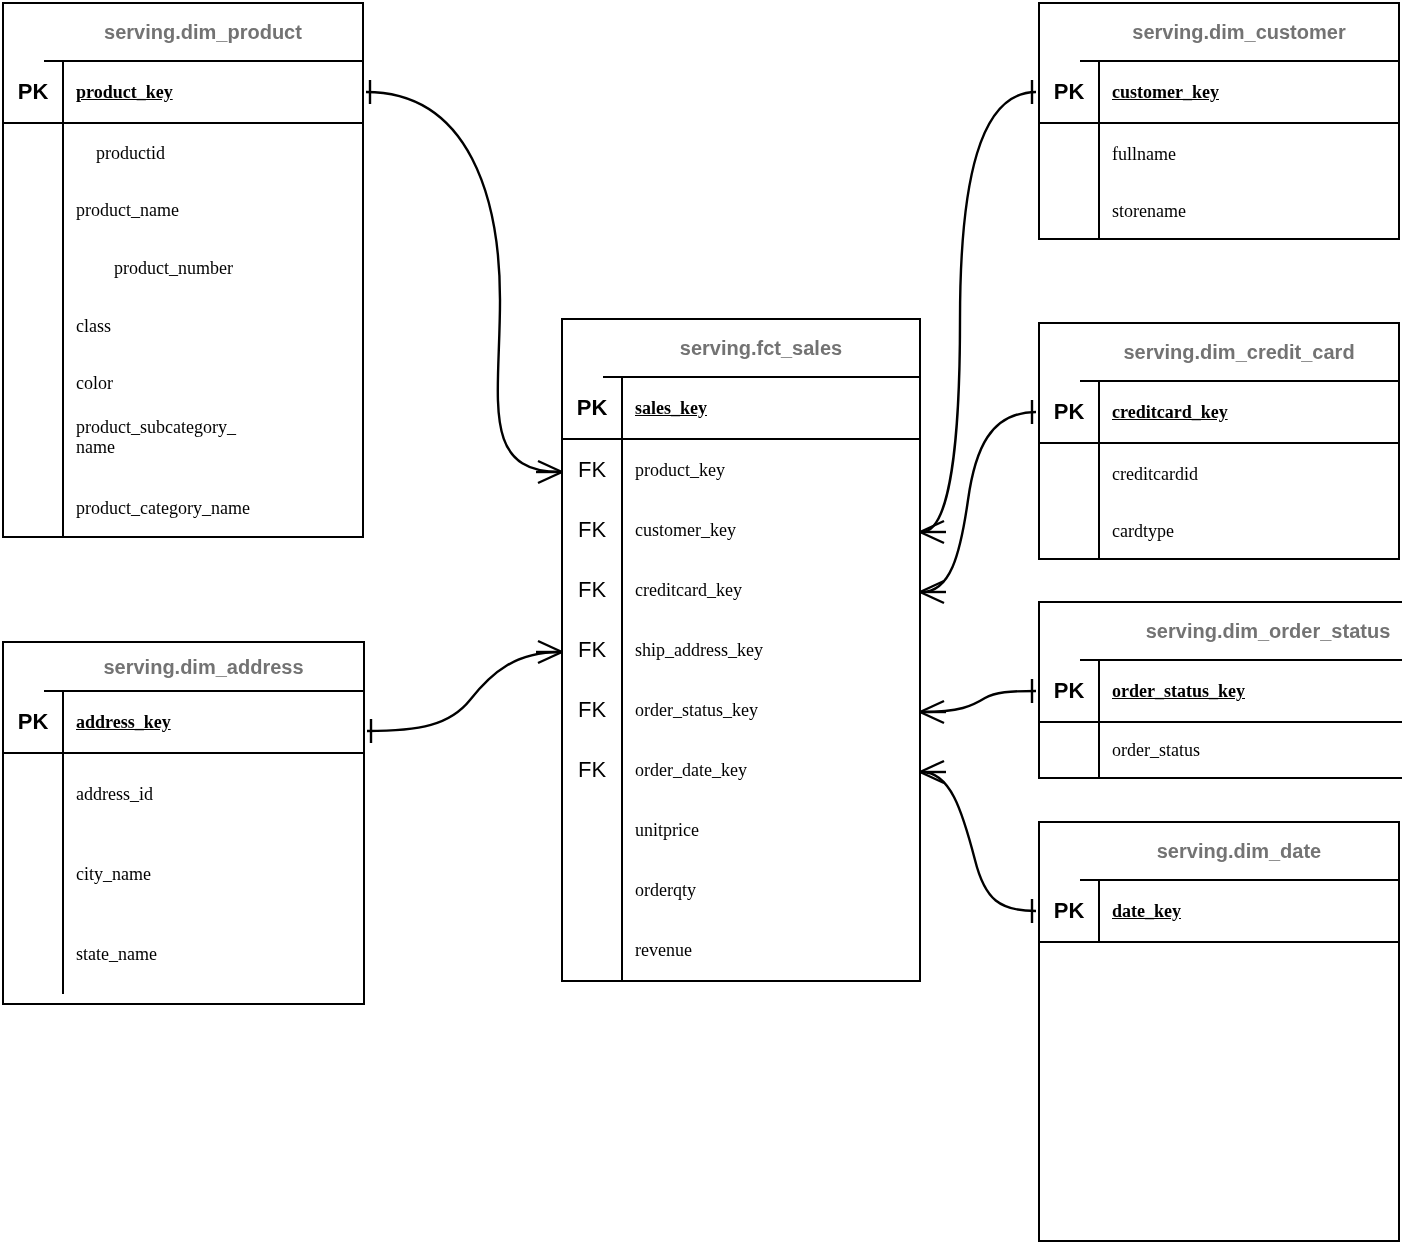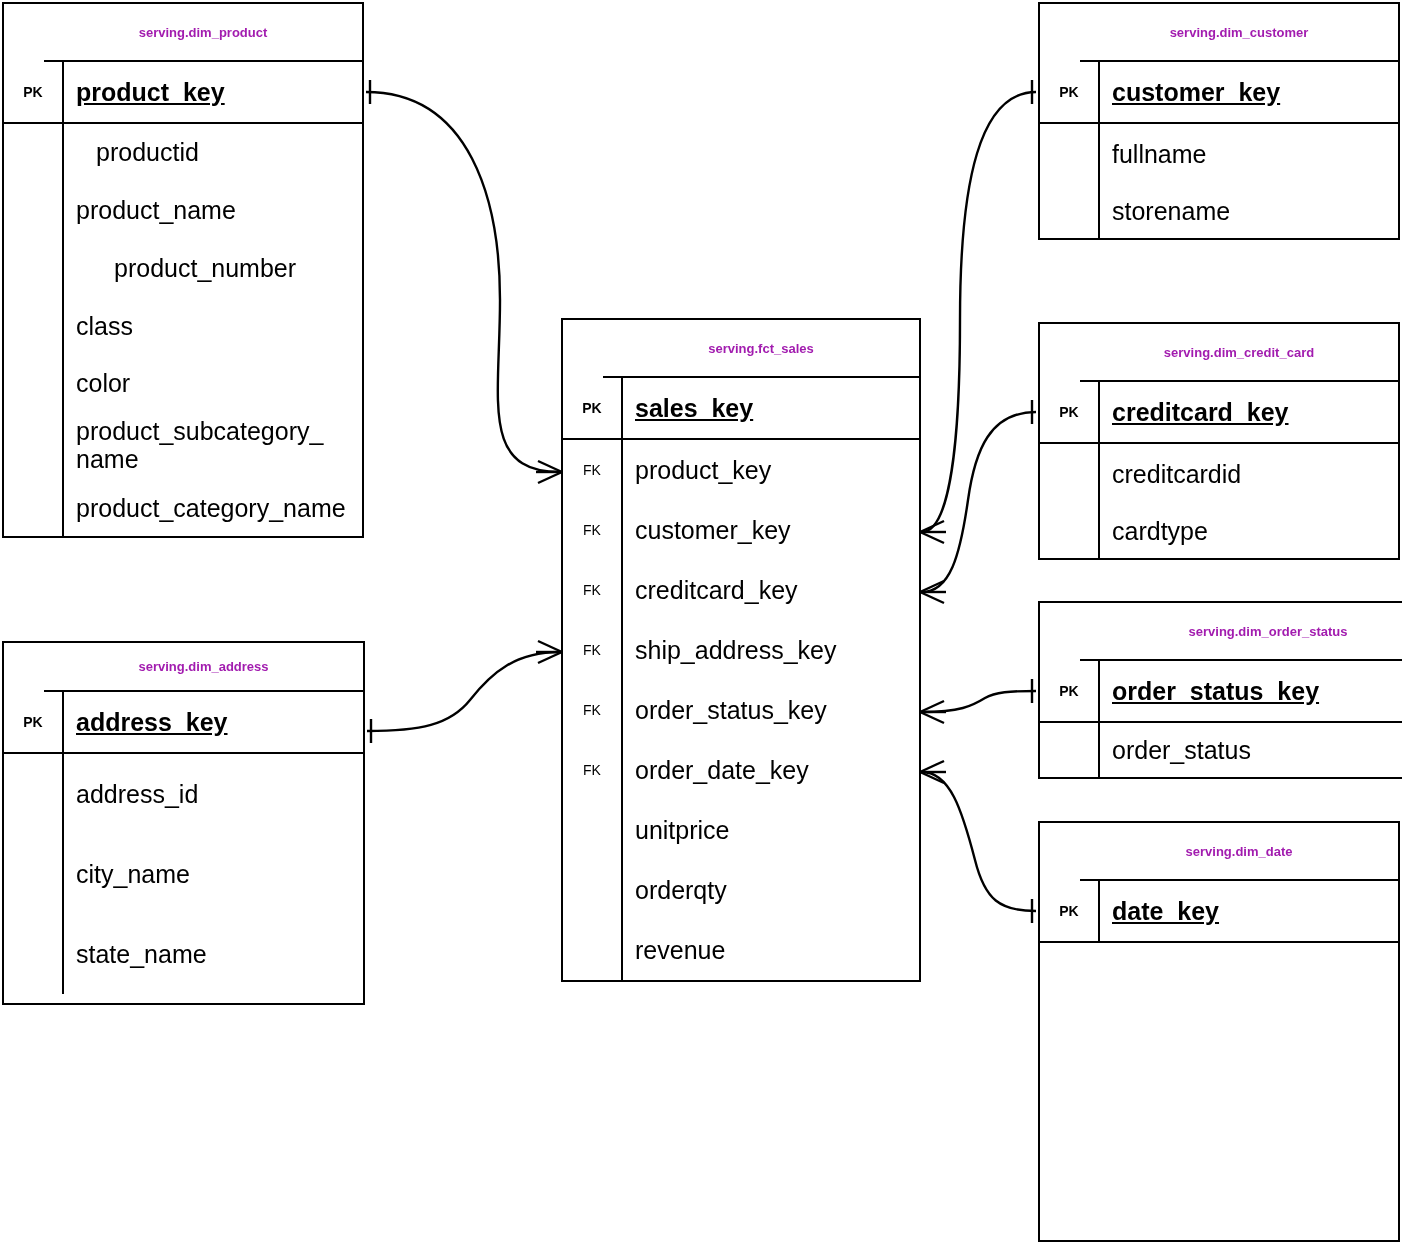--- a/index.html
+++ b/index.html
@@ -19,22 +19,22 @@
   .entity {
     position: absolute;
     box-sizing: border-box;
     border: 2px solid #000000;
     background: #ffffff;
   }
   .entity-title {
     box-sizing: border-box;
     text-align: center;
     font-weight: bold;
-    font-size: 13px;
-    color: #a21caf;
+    font-size: 20px;
+    color: #737373;
     line-height: 1;
     display: flex;
     align-items: center;
     justify-content: center;
     border-bottom: 2px solid #000000;
     margin-left: 40px;
   }
   .row {
     box-sizing: border-box;
     display: flex;
@@ -45,33 +45,34 @@
     border-bottom: 2px solid #000000;
   }
   .keycol {
     box-sizing: border-box;
     width: 60px;
     flex: 0 0 60px;
     align-self: stretch;
     display: flex;
     align-items: center;
     justify-content: center;
-    font-size: 14px;
+    font-size: 22px;
     color: #000000;
     border-right: 2px solid #000000;
   }
   .keycol.bold { font-weight: bold; }
   .keycol.empty { border-right: 2px solid #000000; }
   .field {
     box-sizing: border-box;
     padding-left: 12px;
-    font-size: 25px;
+    font-size: 18px;
     color: #000000;
     line-height: 1.15;
     flex: 1 1 auto;
+    font-family: Liberation Serif, serif;
   }
   .field.pk {
     font-weight: bold;
     text-decoration: underline;
   }
   .attr-block {
     display: flex;
     align-items: stretch;
     flex: 1 1 auto;
   }

